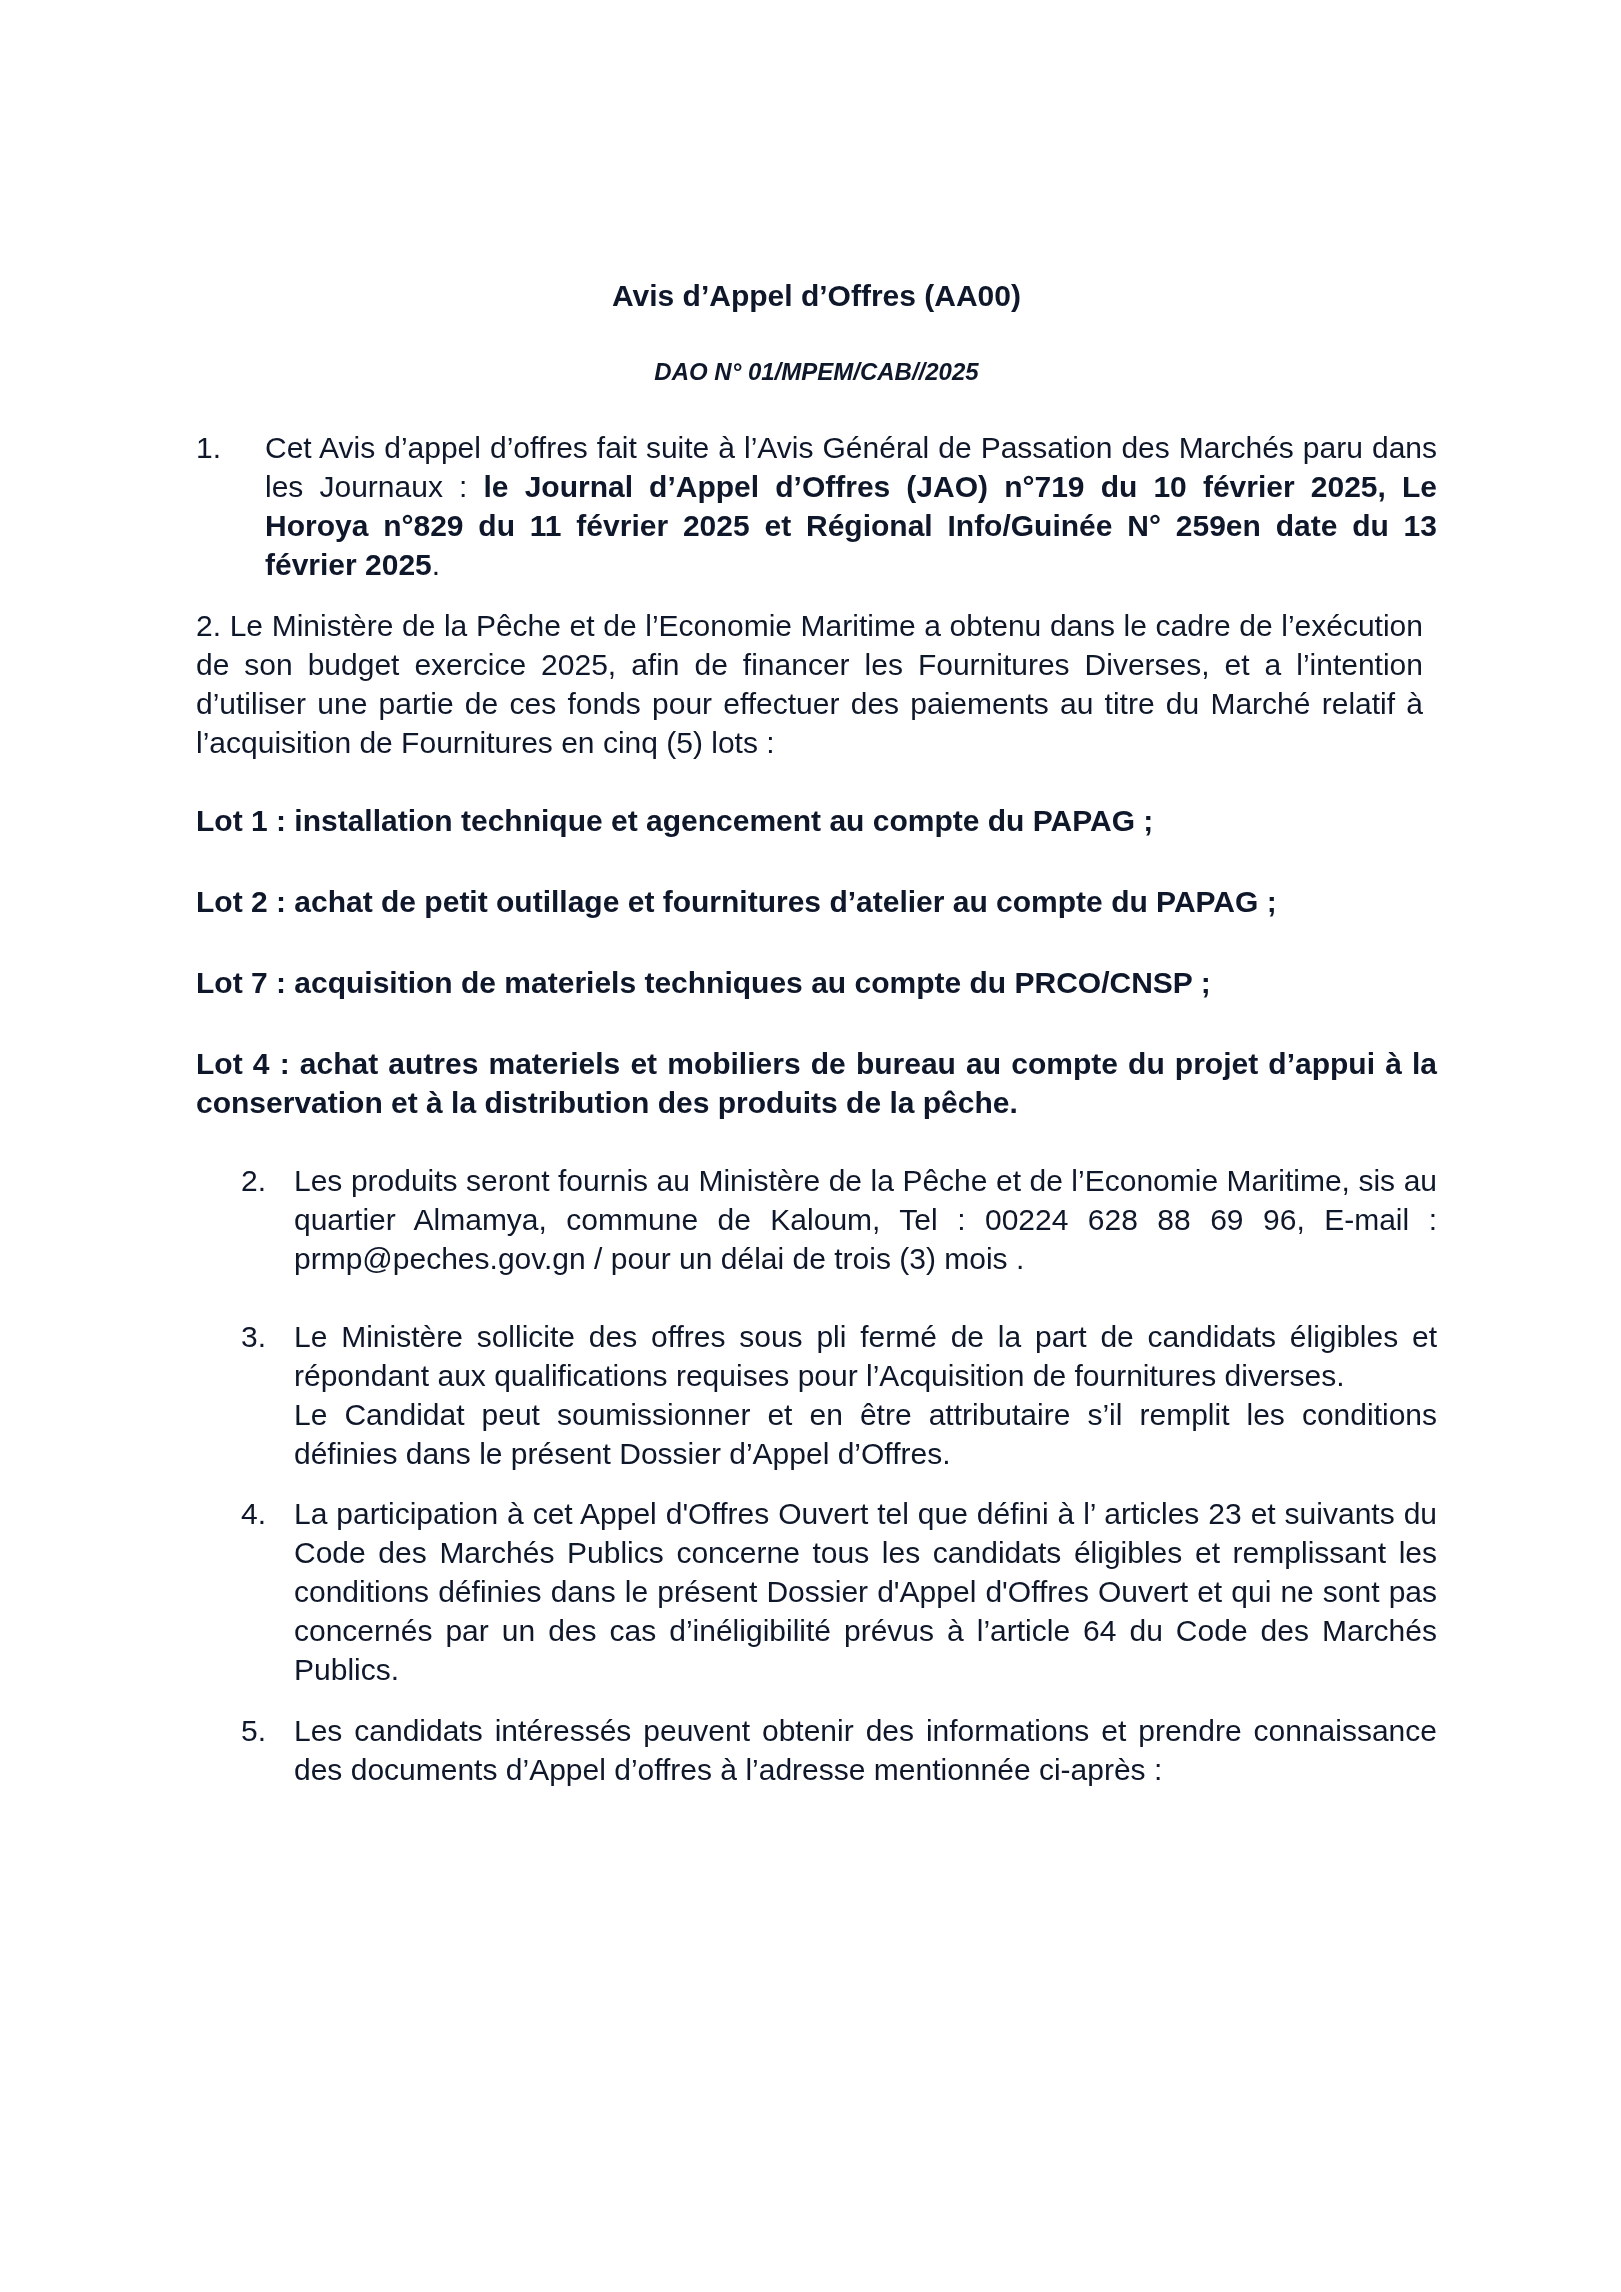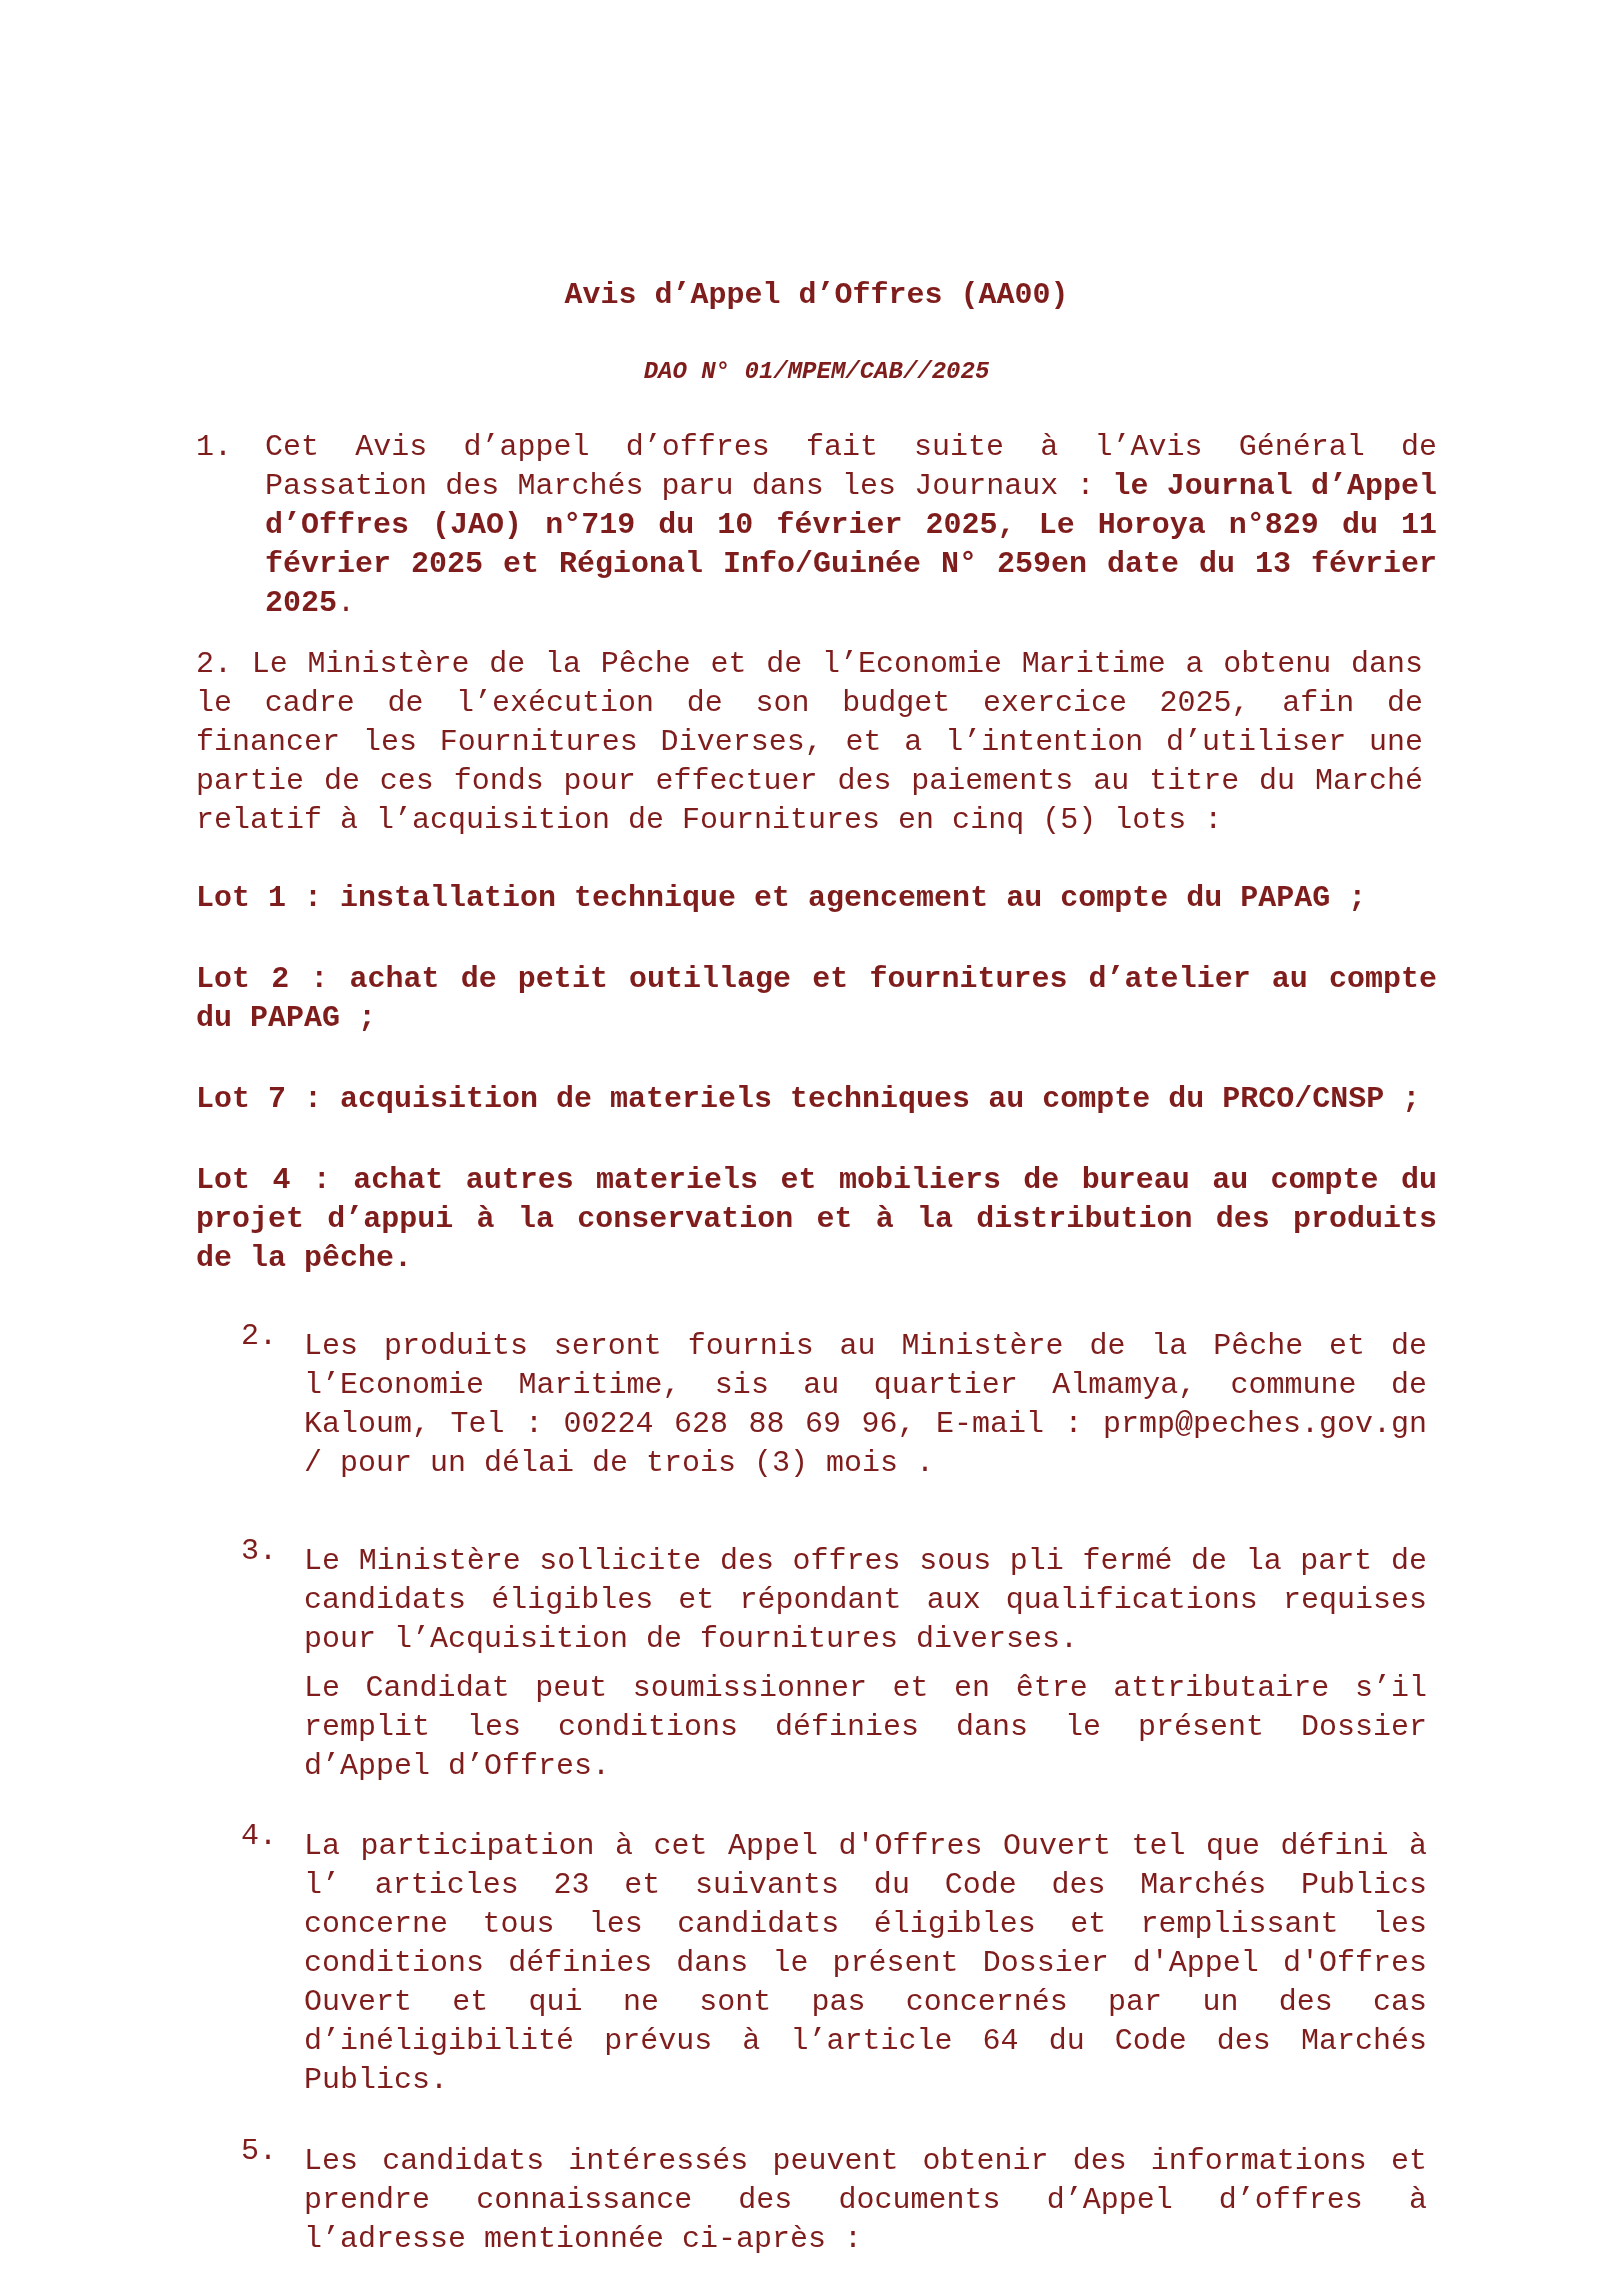--- a/index.html
+++ b/index.html
@@ -1,20 +1,20 @@
 <!DOCTYPE html>
 <html><head>
 <meta charset="utf-8">
 <style>
   html, body { margin: 0; padding: 0; background: #ffffff; }
   body { width: 1621px; height: 2293px; position: relative; overflow: hidden; }
   .page {
     position: absolute; left: 0; top: 0; width: 1621px; height: 2253px;
-    background: #ffffff; color: #7f1d1d;
-    font-family: Liberation Mono, monospace;
+    background: #ffffff; color: #0f172a;
+    font-family: Liberation Sans, sans-serif;
   }
   .content {
     position: absolute; left: 196px; top: 276px; width: 1241px;
     font-size: 30px; line-height: 39px;
   }
   .title {
     text-align: center; font-weight: bold; font-size: 30px; line-height: 39px;
     margin: 0 0 37px 0;
   }
   .subtitle {
@@ -28,21 +28,21 @@
   .para1 .txt { flex: 1; margin-left: 32px; }
   .b { font-weight: bold; }
   .para2 { text-align: justify; margin: 0 14px 39px 0; }
   .lot { font-weight: bold; margin: 0 0 42px 0; text-align: justify; }
   .lot.last { margin-bottom: 39px; }
   .item {
     display: flex; margin: 0 0 19.6px 0; padding-left: 45px;
   }
   .item .num { width: 53px; flex: 0 0 53px; }
   .item .txt { flex: 1; text-align: justify; }
-  .item .txt p { margin: 10px; }
+  .item .txt p { margin: 0; }
 </style>
 </head>
 <body>
 
 <div class="page">
   <div class="content">
 
     <h1 class="title">Avis d’Appel d’Offres (AA00)</h1>
     <h2 class="subtitle">DAO N° 01/MPEM/CAB//2025</h2>
 

